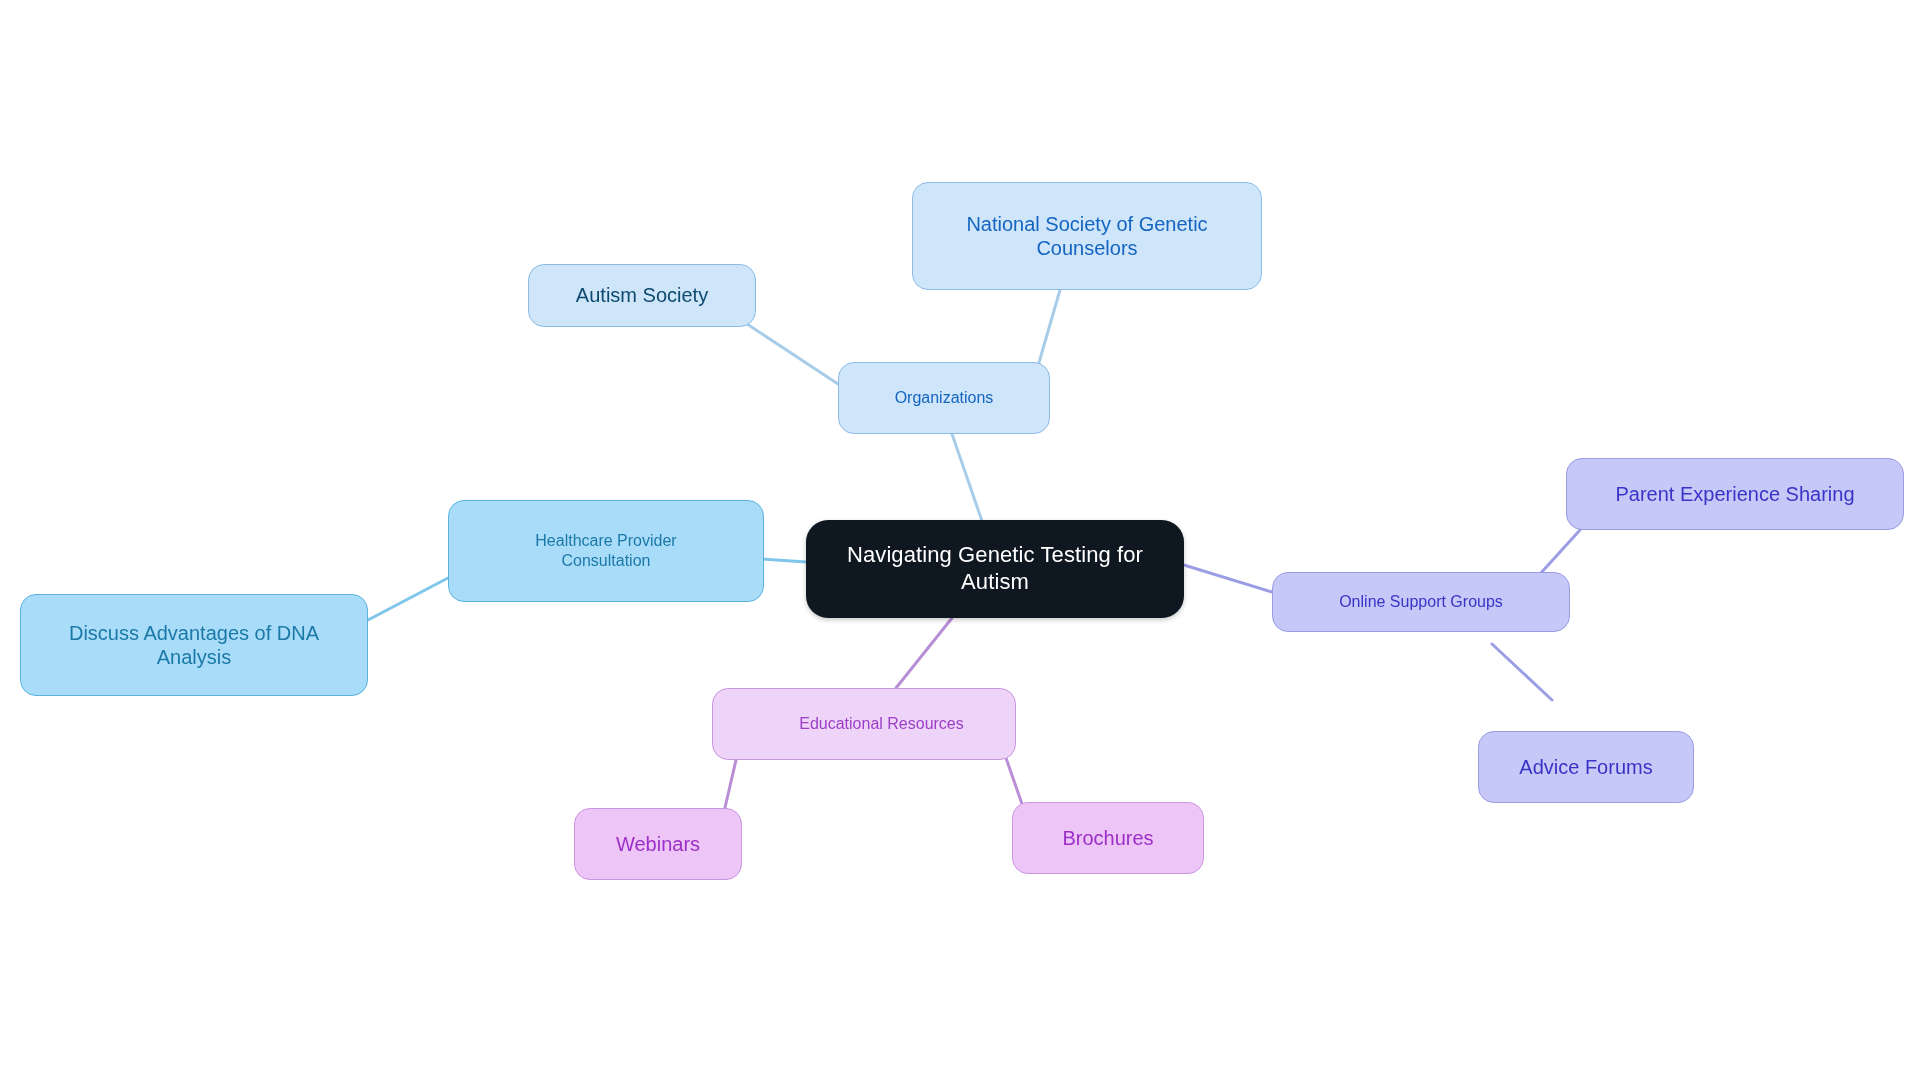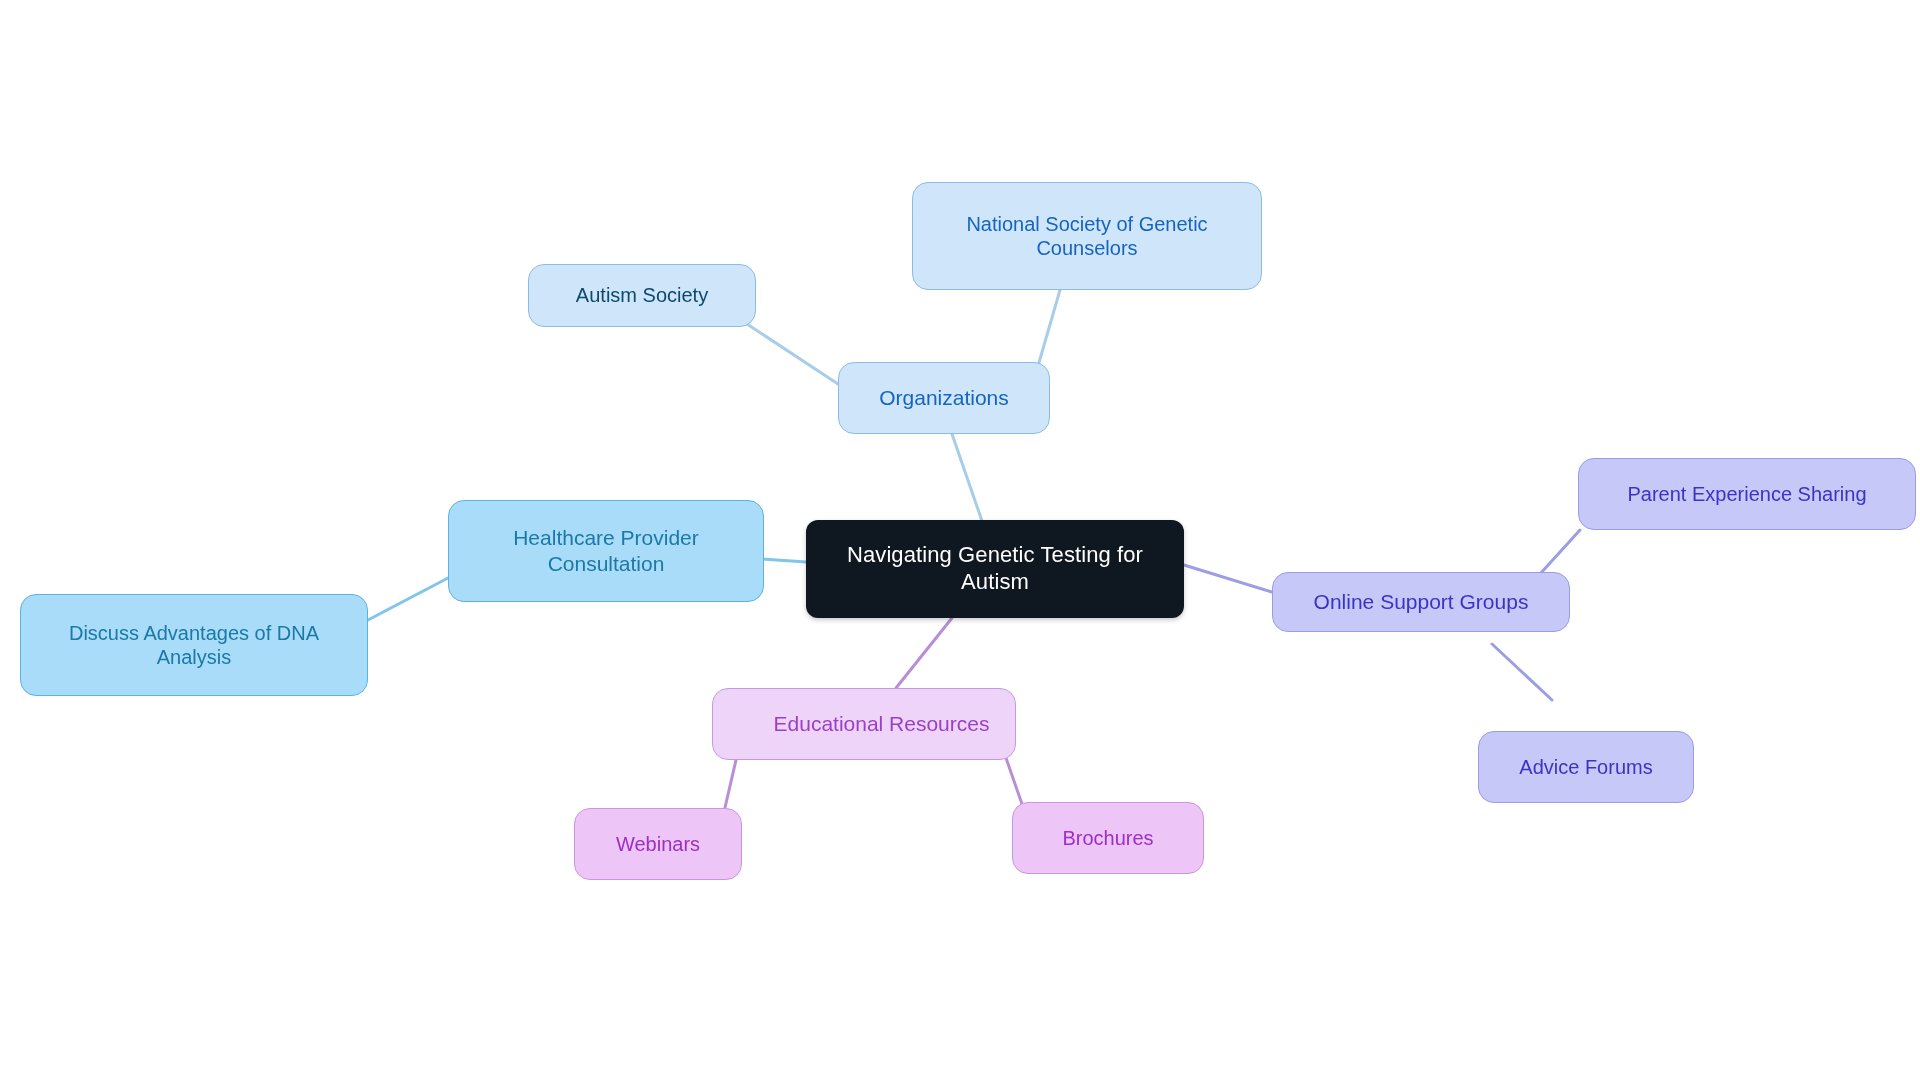--- a/index.html
+++ b/index.html
@@ -34,26 +34,26 @@
     justify-content: center;
     text-align: center;
     border-radius: 16px;
     border-style: solid;
     border-width: 1px;
     line-height: 1.22;
     white-space: pre-line;
     padding: 4px 10px;
   }
   .node-root {
-    border-radius: 12px;
+    border-radius: 22px;
     border-width: 0px;
     box-shadow: 0 2px 5px rgba(0,0,0,0.22);
     letter-spacing: 0.1px;
   }
-  .node-lvl1 { font-size: 21px; }
+  .node-lvl1 { font-size: 16px; }
   .node-lvl2 { font-size: 20px; text-align: center; }
 </style>
 </head>
 <body>
 
 <div id="mindmap-canvas">
   <svg id="edge-layer" viewBox="0 0 1920 1083">
       <line x1="982" y1="521" x2="952" y2="434" stroke="#a8cde9" stroke-width="3" stroke-linecap="round"></line>
       <line x1="838" y1="384" x2="744" y2="322" stroke="#a8cde9" stroke-width="3" stroke-linecap="round"></line>
       <line x1="1038" y1="366" x2="1060" y2="290" stroke="#a8cde9" stroke-width="3" stroke-linecap="round"></line>
@@ -73,16 +73,16 @@
       <div class="node node-lvl2" style="left: 912px; top: 182px; width: 350px; height: 108px; background: rgb(207, 229, 250); border-color: rgb(140, 187, 230); color: rgb(21, 101, 192);">National Society of Genetic
 Counselors</div>
       <div class="node node-lvl1" style="left: 448px; top: 500px; width: 316px; height: 102px; background: rgb(169, 220, 248); border-color: rgb(91, 180, 224); color: rgb(27, 121, 168);">Healthcare Provider
 Consultation</div>
       <div class="node node-lvl2" style="left: 20px; top: 594px; width: 348px; height: 102px; background: rgb(169, 220, 248); border-color: rgb(91, 180, 224); color: rgb(27, 121, 168);">Discuss Advantages of DNA
 Analysis</div>
       <div class="node node-lvl1" style="left: 712px; top: 688px; width: 304px; height: 72px; background: rgb(238, 212, 248); border-color: rgb(199, 154, 224); color: rgb(156, 63, 199); padding-left: 45px;">Educational Resources</div>
       <div class="node node-lvl2" style="left: 574px; top: 808px; width: 168px; height: 72px; background: rgb(238, 197, 247); border-color: rgb(203, 150, 224); color: rgb(156, 47, 199);">Webinars</div>
       <div class="node node-lvl2" style="left: 1012px; top: 802px; width: 192px; height: 72px; background: rgb(238, 197, 247); border-color: rgb(203, 150, 224); color: rgb(156, 47, 199);">Brochures</div>
       <div class="node node-lvl1" style="left: 1272px; top: 572px; width: 298px; height: 60px; background: rgb(198, 200, 248); border-color: rgb(154, 157, 228); color: rgb(58, 52, 198);">Online Support Groups</div>
-      <div class="node node-lvl2" style="left: 1566px; top: 458px; width: 338px; height: 72px; background: rgb(198, 200, 248); border-color: rgb(154, 157, 228); color: rgb(58, 52, 198); margin-left: 12px;">Parent Experience Sharing</div>
+      <div class="node node-lvl2" style="left: 1566px; top: 458px; width: 338px; height: 72px; background: rgb(198, 200, 248); border-color: rgb(154, 157, 228); color: rgb(58, 52, 198);">Parent Experience Sharing</div>
       <div class="node node-lvl2" style="left: 1478px; top: 700px; width: 216px; height: 72px; background: rgb(198, 200, 248); border-color: rgb(154, 157, 228); color: rgb(58, 52, 198); margin-top: 31px;">Advice Forums</div>
     </div>
 </div>
 
 </body></html>

